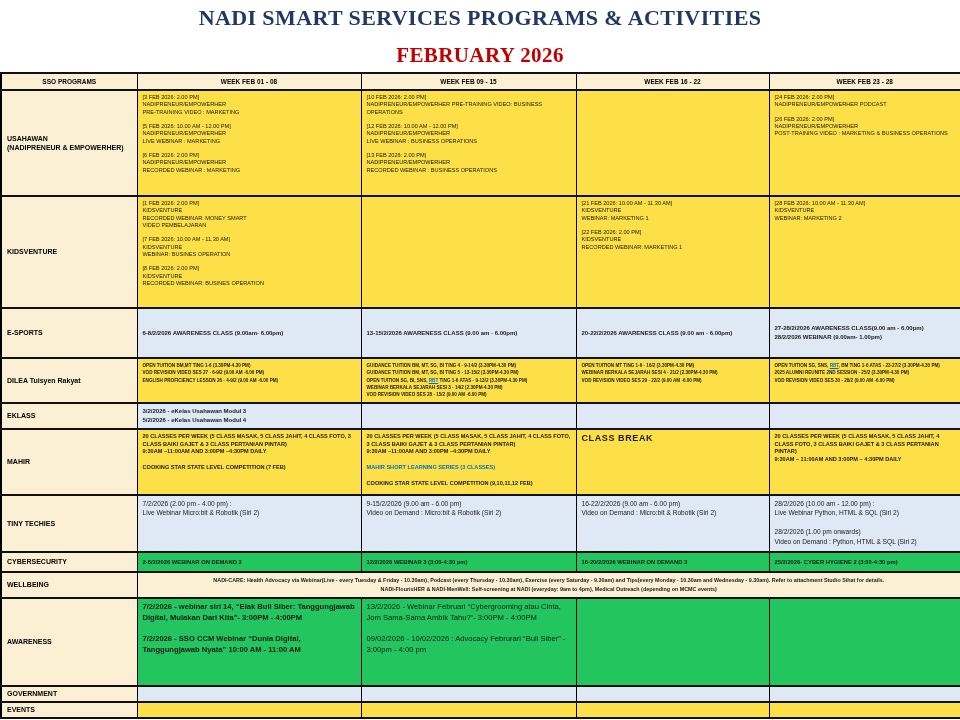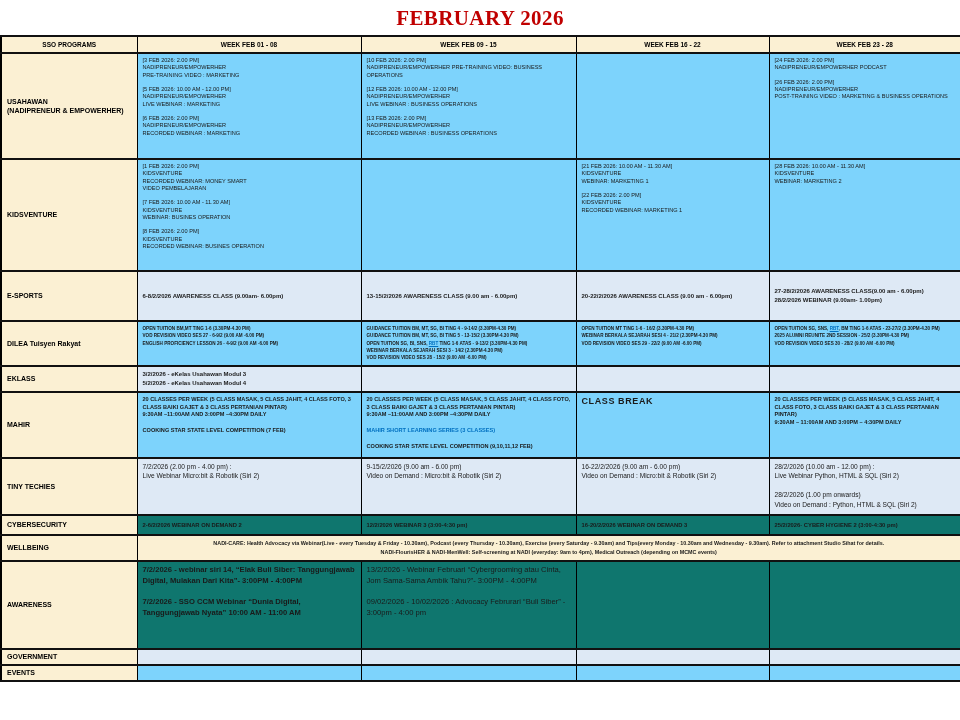--- a/index.html
+++ b/index.html
@@ -1,47 +1,48 @@
 <!DOCTYPE html>
 <html><head>
 <meta charset="utf-8">
 <style>
   html,body{margin:0;padding:0;}
   body{width:960px;height:720px;background:#fff;font-family:"Liberation Sans",sans-serif;overflow:hidden;}
   .titlewrap{text-align:center;padding-top:5px;}
   .title{font-family:"Liberation Serif",serif;font-weight:bold;font-size:22px;color:#1F3864;letter-spacing:.4px;}
-  .subtitle{font-family:"Liberation Serif",serif;font-weight:bold;font-size:21px;color:#C00000;margin-top:1px;letter-spacing:.4px;}
+  .subtitle{font-family:"Liberation Serif",serif;font-weight:bold;font-size:21px;color:#C00000;margin-top:12px;letter-spacing:.4px;}
   table{border-collapse:collapse;table-layout:fixed;width:960px;margin-top:4px;border:2px solid #000;}
   th,td{border-left:1px solid #000;border-right:1px solid #000;border-top:2px solid #111;border-bottom:2px solid #111;box-sizing:border-box;overflow:hidden;}
   th{background:#FBF0D3;font-size:6.5px;font-weight:bold;padding:4px 2px;color:#000;text-align:center;}
   .label-cell{background:#FBF0D3;font-weight:bold;font-size:7px;vertical-align:middle;padding:2px 5px;white-space:pre-line;color:#000;line-height:1.35;}
   td.data{padding:3px 5px;vertical-align:top;white-space:pre-line;color:#1a1a1a;}
   .t-std{font-size:5.6px;line-height:1.3;}
   .t-tiny{font-size:4.6px;line-height:1.6;color:#17365D;font-weight:bold;}
   .t-esports{font-size:6px;font-weight:bold;color:#0070C0;line-height:1.5;}
   .t-eklass{font-size:6px;font-weight:bold;color:#000;line-height:1.5;}
   .t-mahir{font-size:5.6px;font-weight:bold;line-height:1.4;color:#111;}
   .t-classbreak{font-size:9px;font-weight:bold;vertical-align:middle;letter-spacing:.6px;color:#111;}
   .t-tt{font-size:6.6px;line-height:1.45;color:#222;}
   .t-cyber{font-size:5.8px;font-weight:bold;color:#17365D;}
   .t-wellbeing{font-size:5.4px;font-weight:bold;color:#7030A0;text-align:center;line-height:1.7;}
   .t-aw-purple{font-size:7.6px;font-weight:bold;color:#7030A0;line-height:1.4;}
   .t-aw-black{font-size:7.6px;font-weight:normal;color:#000;line-height:1.4;}
-  tr.bg-gray  td.data{background:#7dd3fc;}
+  tr.bg-gray  td.data{background:#fde047;}
   tr.bg-blue  td.data{background:#DEE9F5;}
-  tr.bg-white td.data{background:#0f766e;}
+  tr.bg-white td.data{background:#22c55e;}
   tr.bg-cream td.data{background:#FBF0D3;}
   tr.v-mid td.data{vertical-align:middle;}
   .hl{color:#0070C0;}
   .t-tiny .hl{text-decoration:underline;}
 </style>
 </head>
 <body>
 
 <div class="titlewrap">
+  <div class="title">NADI SMART SERVICES PROGRAMS &amp; ACTIVITIES</div>
   <div class="subtitle">FEBRUARY 2026</div>
 </div>
 
 <table>
   <colgroup>
     <col style="width:136px">
       <col style="width:224px">
       <col style="width:215px">
       <col style="width:193px">
       <col style="width:192px">

